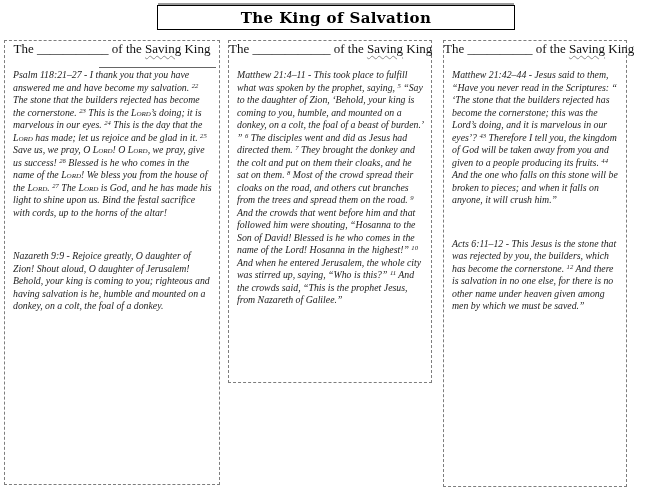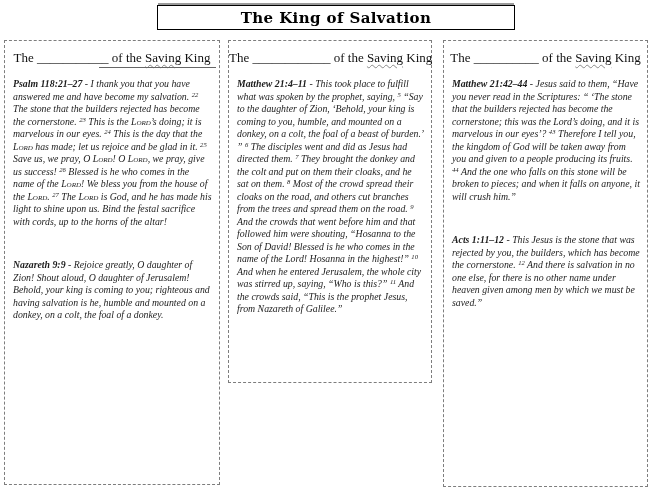--- a/index.html
+++ b/index.html
@@ -29,23 +29,22 @@
   }
   .column {
     position: absolute;
     top: 40px;
     border: 1px dashed #7d7d7d;
     box-sizing: border-box;
     background: #fff;
   }
   #col1 { left: 4px;   width: 216px; height: 445px; }
   #col2 { left: 228px; width: 204px; height: 343px; }
-  #col3 { left: 443px; width: 205px; height: 447px; }
+  #col3 { left: 443px; width: 184px; height: 447px; }
   .col-header {
-    margin-top: 9px;
     text-align: center;
     font-size: 13px;
     color: #111;
     white-space: nowrap;
   }
   .wavy {
     text-decoration: underline;
     text-decoration-style: wavy;
     text-decoration-color: #8a8a8a;
     text-decoration-thickness: 1px;
@@ -60,21 +59,21 @@
   }
   .passages { padding: 12px 7px 0 8px; }
   .passage {
     font-style: italic;
     font-size: 9.8px;
     line-height: 12.5px;
     color: #1c1c1c;
     text-align: left;
   }
   .passage + .passage { margin-top: 31px; }
-  .ref { font-weight: bold; }
+  .ref { font-weight: normal; }
   .passage sup {
     font-size: 0.68em;
     line-height: 0;
     position: relative;
     top: -0.38em;
     vertical-align: baseline;
   }
   .sc { font-variant: small-caps; }
 </style>
 </head>
@@ -96,16 +95,16 @@
     <div class="column" id="col2">
       <div class="col-header"><span>The </span><span>____________</span><span> of the </span><span class="wavy">Saving</span><span> King</span></div>
       <div class="passages">
         <div class="passage"><span class="ref">Matthew 21:4–11</span> - <span>This took place to fulfill what was spoken by the prophet, saying, <sup>5</sup> “Say to the daughter of Zion, ‘Behold, your king is coming to you, humble, and mounted on a donkey, on a colt, the foal of a beast of burden.’ ” <sup>6</sup> The disciples went and did as Jesus had directed them. <sup>7</sup> They brought the donkey and the colt and put on them their cloaks, and he sat on them. <sup>8</sup> Most of the crowd spread their cloaks on the road, and others cut branches from the trees and spread them on the road. <sup>9</sup> And the crowds that went before him and that followed him were shouting, “Hosanna to the Son of David! Blessed is he who comes in the name of the Lord! Hosanna in the highest!” <sup>10</sup> And when he entered Jerusalem, the whole city was stirred up, saying, “Who is this?” <sup>11</sup> And the crowds said, “This is the prophet Jesus, from Nazareth of Galilee.”</span></div>
       </div>
     </div>
     <div class="column" id="col3">
       <div class="col-header"><span>The </span><span>__________</span><span> of the </span><span class="wavy">Saving</span><span> King</span></div>
       <div class="passages">
         <div class="passage"><span class="ref">Matthew 21:42–44</span> - <span>Jesus said to them, “Have you never read in the Scriptures: “ ‘The stone that the builders rejected has become the cornerstone; this was the Lord’s doing, and it is marvelous in our eyes’? <sup>43</sup> Therefore I tell you, the kingdom of God will be taken away from you and given to a people producing its fruits. <sup>44</sup> And the one who falls on this stone will be broken to pieces; and when it falls on anyone, it will crush him.”</span></div>
-        <div class="passage"><span class="ref">Acts 1:11–12</span> - <span>This Jesus is the stone that was rejected by you, the builders, which has become the cornerstone. <sup>12</sup> And there is salvation in no one else, for there is no other name under heaven given among men by which we must be saved.”</span></div>
+        <div class="passage"><span class="ref">Acts 6:11–12</span> - <span>This Jesus is the stone that was rejected by you, the builders, which has become the cornerstone. <sup>12</sup> And there is salvation in no one else, for there is no other name under heaven given among men by which we must be saved.”</span></div>
       </div>
     </div>
   </div>
 
 </body></html>

